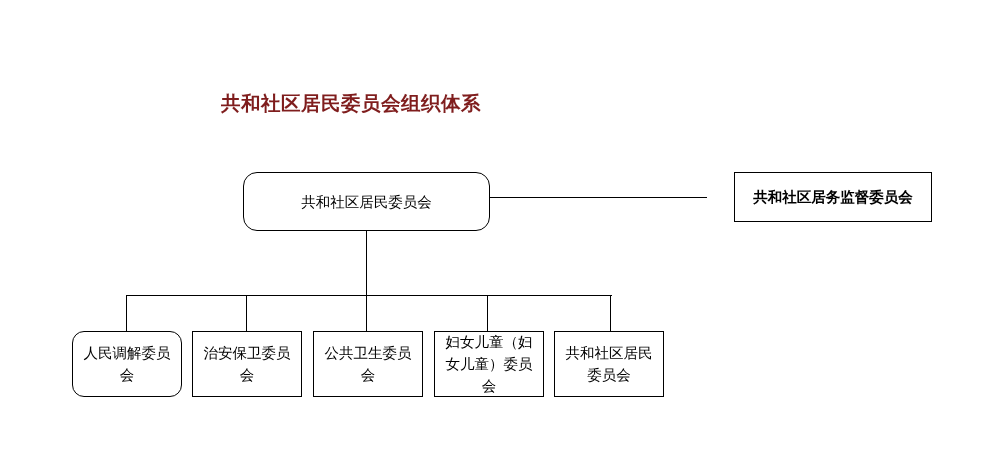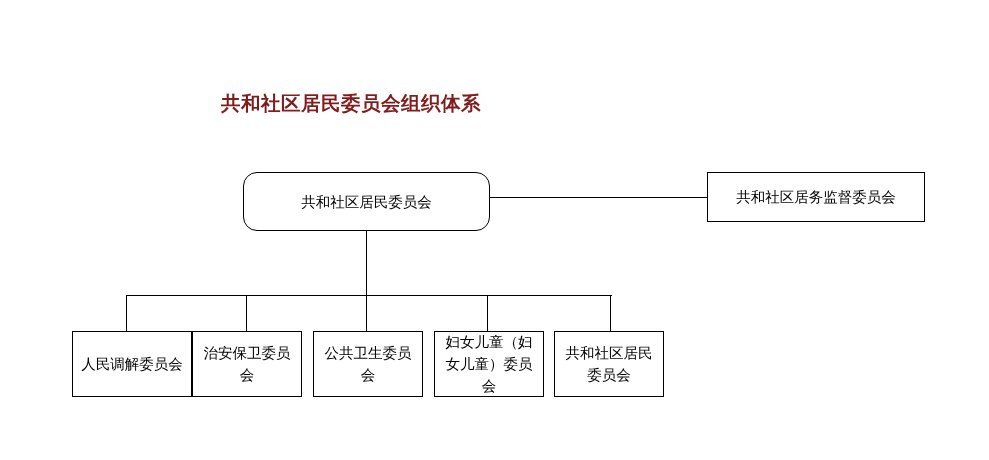--- a/index.html
+++ b/index.html
@@ -48,30 +48,31 @@
     padding: 0 4px;
   }
   #node-root {
     left: 243px;
     top: 172px;
     width: 247px;
     height: 59px;
     border-radius: 14px;
   }
   #node-supervisor {
-    left: 707px;
+    left: 734px;
     top: 172px;
-    width: 218px;
+    width: 198px;
     height: 50px;
+    font-weight: bold;
   }
   .child-node {
     top: 331px;
     height: 66px;
   }
-  #node-child-0 { left: 72px;  width: 120px; }
+  #node-child-0 { left: 72px;  width: 110px; border-radius: 12px; }
   #node-child-1 { left: 192px; width: 110px; }
   #node-child-2 { left: 313px; width: 110px; }
   #node-child-3 { left: 434px; width: 110px; }
   #node-child-4 { left: 554px; width: 110px; }
 
   .conn {
     position: absolute;
     background: #000000;
     z-index: 1;
   }

